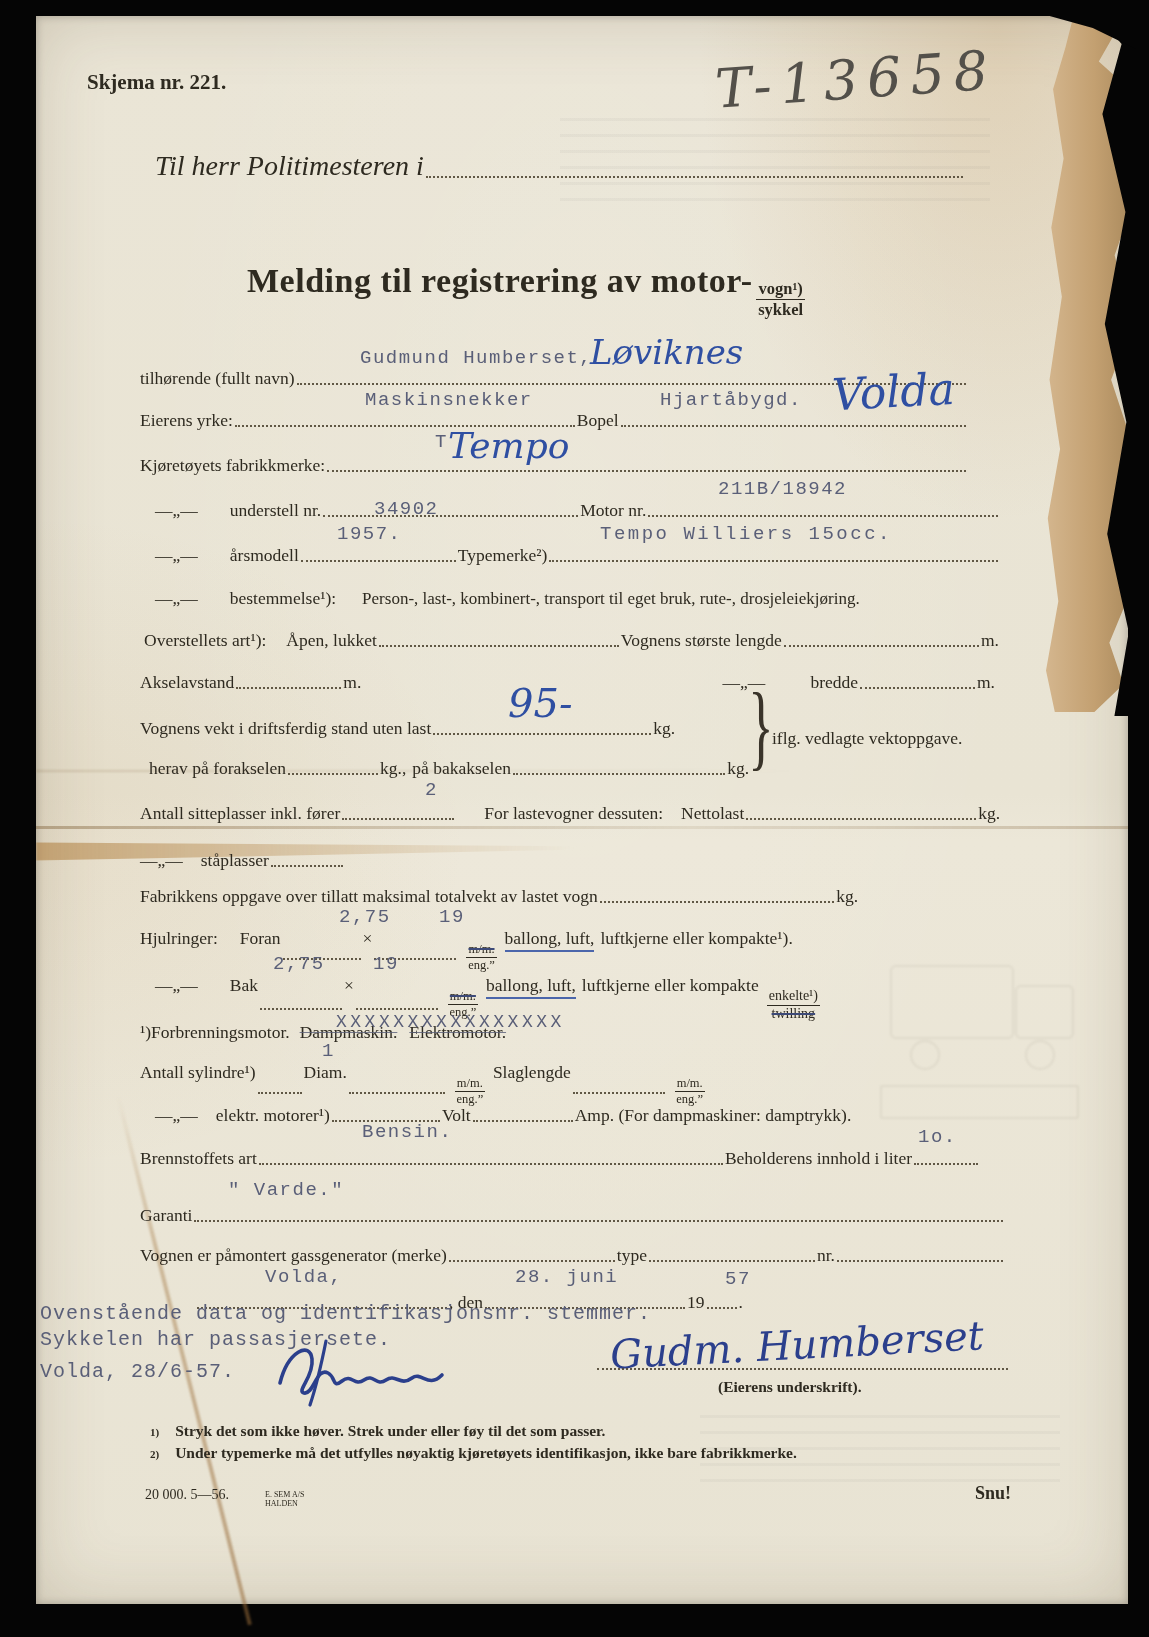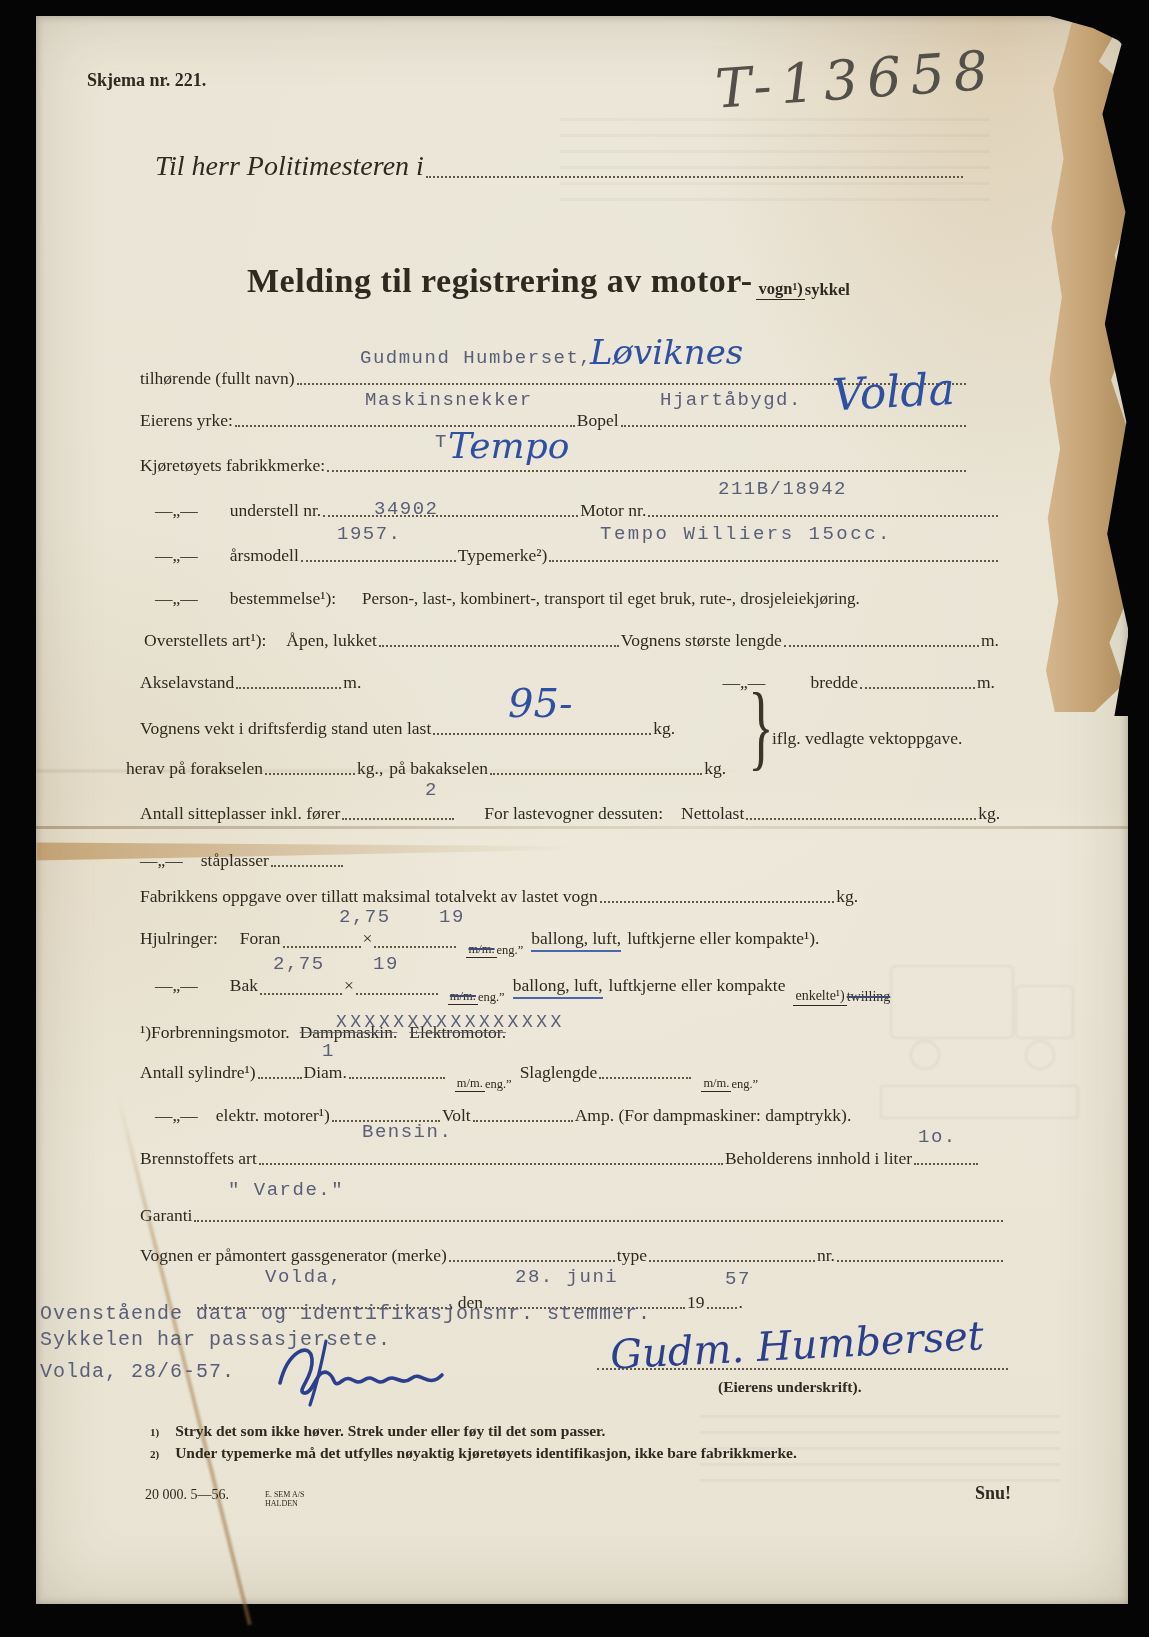--- a/index.html
+++ b/index.html
@@ -34,21 +34,21 @@
   .ghost .wheel{position:absolute;border:2px solid #8a8475;border-radius:50%;width:26px;height:26px;}
   .ghost-lines{position:absolute;opacity:.05;background:repeating-linear-gradient(180deg,#555 0 3px,transparent 3px 16px);}
   
   .row{position:absolute;display:flex;align-items:baseline;white-space:nowrap;font-size:17.5px;color:#2e2a20;}
   .dots{align-self:flex-end;margin:0 2px 4px 2px;height:0;border-bottom:2px dotted rgba(72,62,44,.85);}
   .df{flex:1;}
   .sp{border:none;}
   .typed{position:absolute;font-family:"Liberation Mono",monospace;color:#5a5f78;font-size:19px;letter-spacing:1.5px;white-space:nowrap;}
   .hand{position:absolute;font-family:"DejaVu Serif",serif;font-style:italic;color:#2f4fa2;white-space:nowrap;}
   .pencil{position:absolute;font-family:"DejaVu Serif",serif;font-style:italic;color:#53504a;letter-spacing:9px;}
-  .frac{display:inline-flex;flex-direction:row;align-items:center;font-size:12.5px;line-height:1.2;margin:0 8px;transform:translateY(9px);}
+  .frac{display:inline-flex;flex-direction:column;align-items:center;font-size:12.5px;line-height:1.2;margin:0 8px;transform:translateY(9px);}
   .frac .ft{border-bottom:1.3px solid #2e2a20;padding:0 2px;}
   .strike{text-decoration:line-through;text-decoration-thickness:2px;text-decoration-color:#3d4a78;}
   .xstrike{text-decoration:line-through;text-decoration-color:rgba(90,95,120,.8);}
   .blue-u{border-bottom:2.5px solid rgba(47,79,162,.85);padding-bottom:1px;}
   .fsup{font-size:11px;vertical-align:super;font-weight:bold;margin-right:16px;}
   .brace{position:absolute;font-size:96px;font-weight:400;color:#3a342a;transform:scaleX(.55);line-height:.8;}
   .small2{display:inline-block;font-size:8px;line-height:1.1;vertical-align:top;margin-left:4px;transform:translateY(-2px);}
 </style>
 </head>
 <body>
@@ -66,21 +66,21 @@
   <div class="ghost" style="left:880px;top:945px;width:210px;height:185px;">
     <div class="box" style="left:10px;top:20px;width:120px;height:70px;"></div>
     <div class="box" style="left:135px;top:40px;width:55px;height:50px;"></div>
     <div class="wheel" style="left:30px;top:95px;"></div>
     <div class="wheel" style="left:145px;top:95px;"></div>
     <div class="box" style="left:0;top:140px;width:195px;height:30px;border-radius:2px;"></div>
   </div>
   <div class="ghost-lines" style="left:560px;top:118px;width:430px;height:90px;"></div>
   <div class="ghost-lines" style="left:700px;top:1415px;width:360px;height:70px;"></div>
 
-  <div class="row" style="left:87px;top:70px;font-weight:bold;font-size:18px;">
+  <div class="row" style="left:87px;top:70px;font-weight:bold;font-size:21px;">
     <span>Skjema nr. 221.</span>
   </div>
   <div class="pencil" style="left:715px;top:48px;font-size:54px;transform:rotate(-4deg);">
     <span>T-13658</span>
   </div>
 
   <div class="row" style="left:155px;top:150px;width:810px;">
     <span style="font-weight:normal;font-style:italic;font-size:28px;">Til herr Politimesteren i</span>
     <span class="dots df"></span>
   </div>
@@ -167,21 +167,21 @@
     <span>Vognens vekt i driftsferdig stand uten last</span>
     <span class="dots df"></span>
     <span>kg.</span>
     <span class="hand" style="left:368px;top:-38px;font-size:40px;">95-</span>
   </div>
   <div class="brace" style="left:738px;top:688px;"><span>}</span></div>
   <div class="row" style="left:772px;top:728px;">
     <span>iflg. vedlagte vektoppgave.</span>
   </div>
 
-  <div class="row" style="left:126px;top:758px;width:600px;align-items:flex-end;">
+  <div class="row" style="left:149px;top:758px;width:600px;align-items:flex-end;">
     <span>herav på forakselen</span>
     <span class="dots" style="width:90px;"></span>
     <span>kg.,</span>
     <span style="margin-left:6px;">på bakakselen</span>
     <span class="dots df"></span>
     <span>kg.</span>
   </div>
 
   <div class="row" style="left:140px;top:803px;width:860px;">
     <span>Antall sitteplasser inkl. fører</span>

